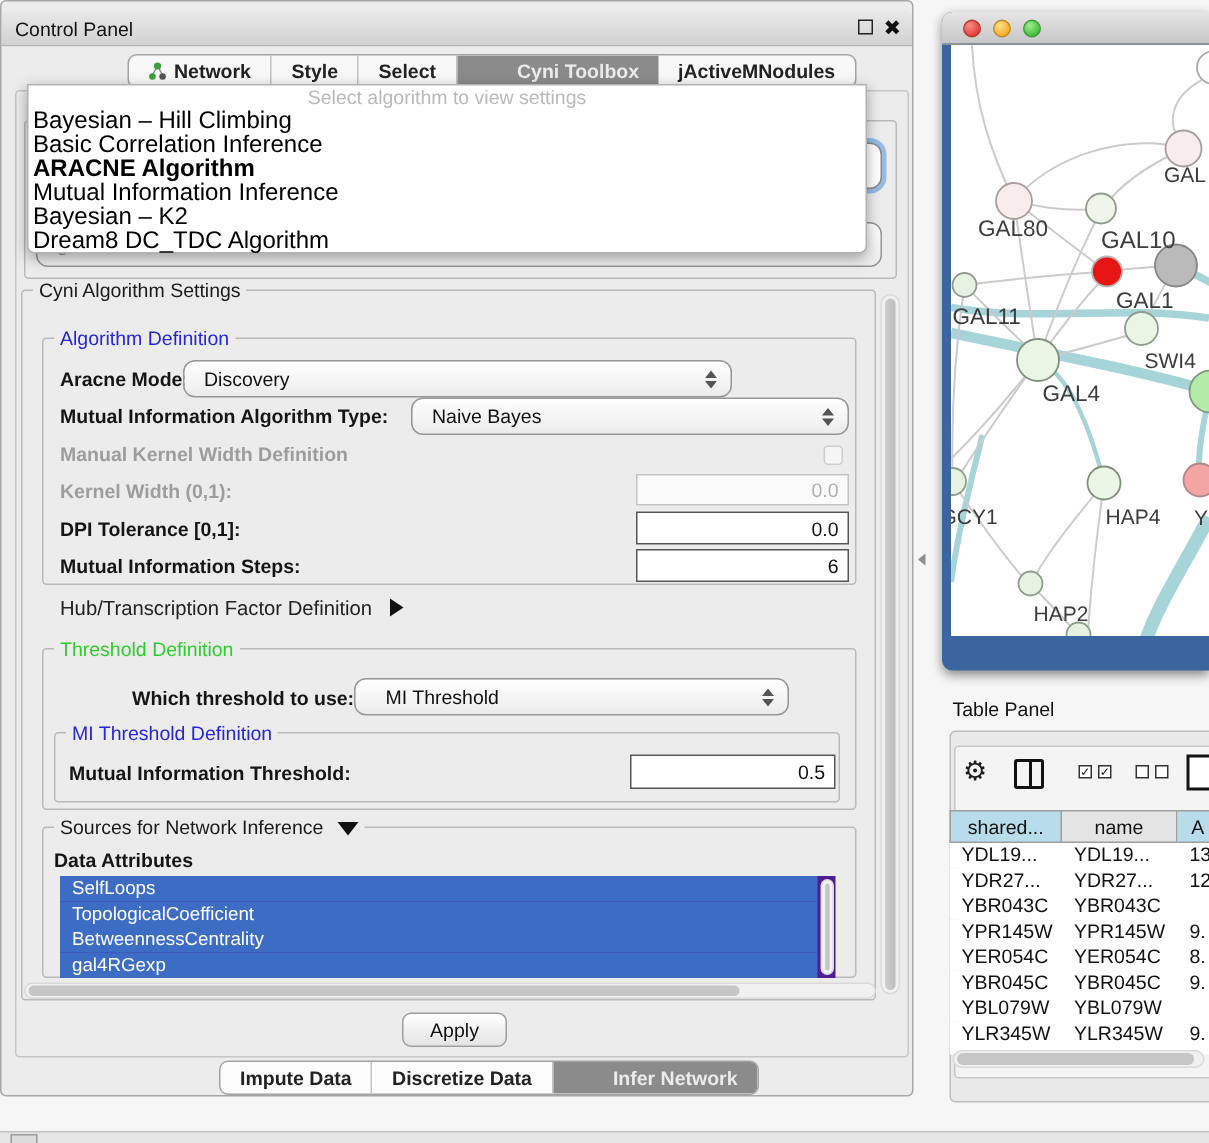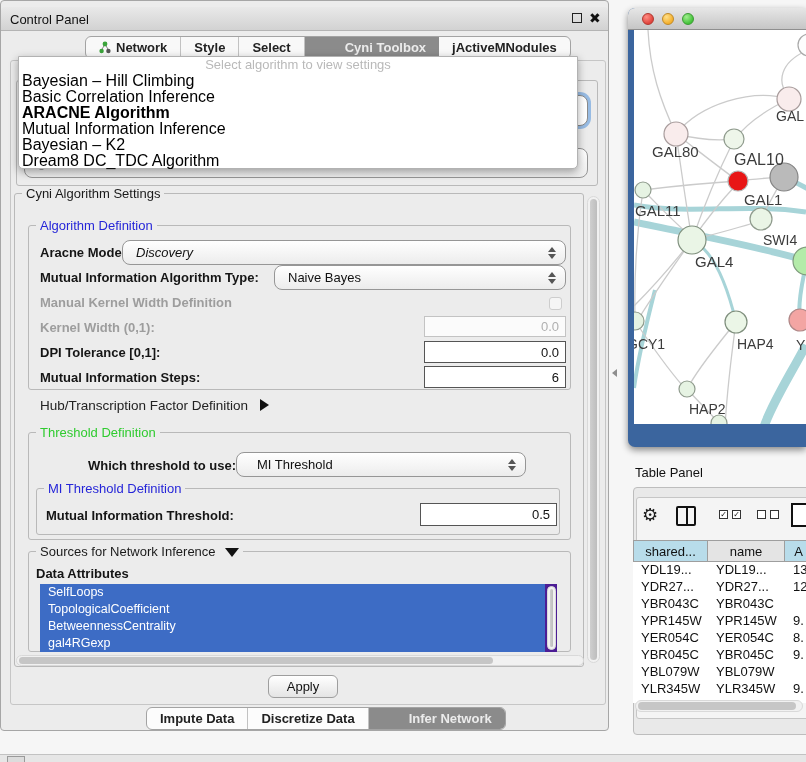--- a/index.html
+++ b/index.html
@@ -190,21 +190,21 @@
 <div class="abs groupbox" style="left:14px;top:193px;width:570px;height:474px;"></div>
 <div class="legend" style="left:22px;top:186px;">Cyni Algorithm Settings</div>
 <div class="abs vscroll" style="left:587px;top:196px;width:13px;height:467px;">
     <div class="thumb"></div>
   </div>
 
 <div class="abs groupbox" style="left:28px;top:225px;width:543px;height:165px;"></div>
 <div class="legend" style="left:36px;top:218px;color:var(--legend-blue);">Algorithm Definition</div>
 
 <div class="abs lbl" style="left:40px;top:245px;">Aracne Mode:</div>
-<div class="abs combo" style="left:122px;top:240px;width:444px;height:25px;font-style:italic;">
+<div class="abs combo" style="left:122px;top:240px;width:366px;height:25px;">
   <span>Discovery</span>
   <span class="spinner">
       <i class="up"></i>
       <i class="dn"></i>
     </span>
 </div>
 
 <div class="abs lbl" style="left:40px;top:270px;">Mutual Information Algorithm Type:</div>
 <div class="abs combo" style="left:274px;top:265px;width:292px;height:25px;">
   <span>Naive Bayes</span>

